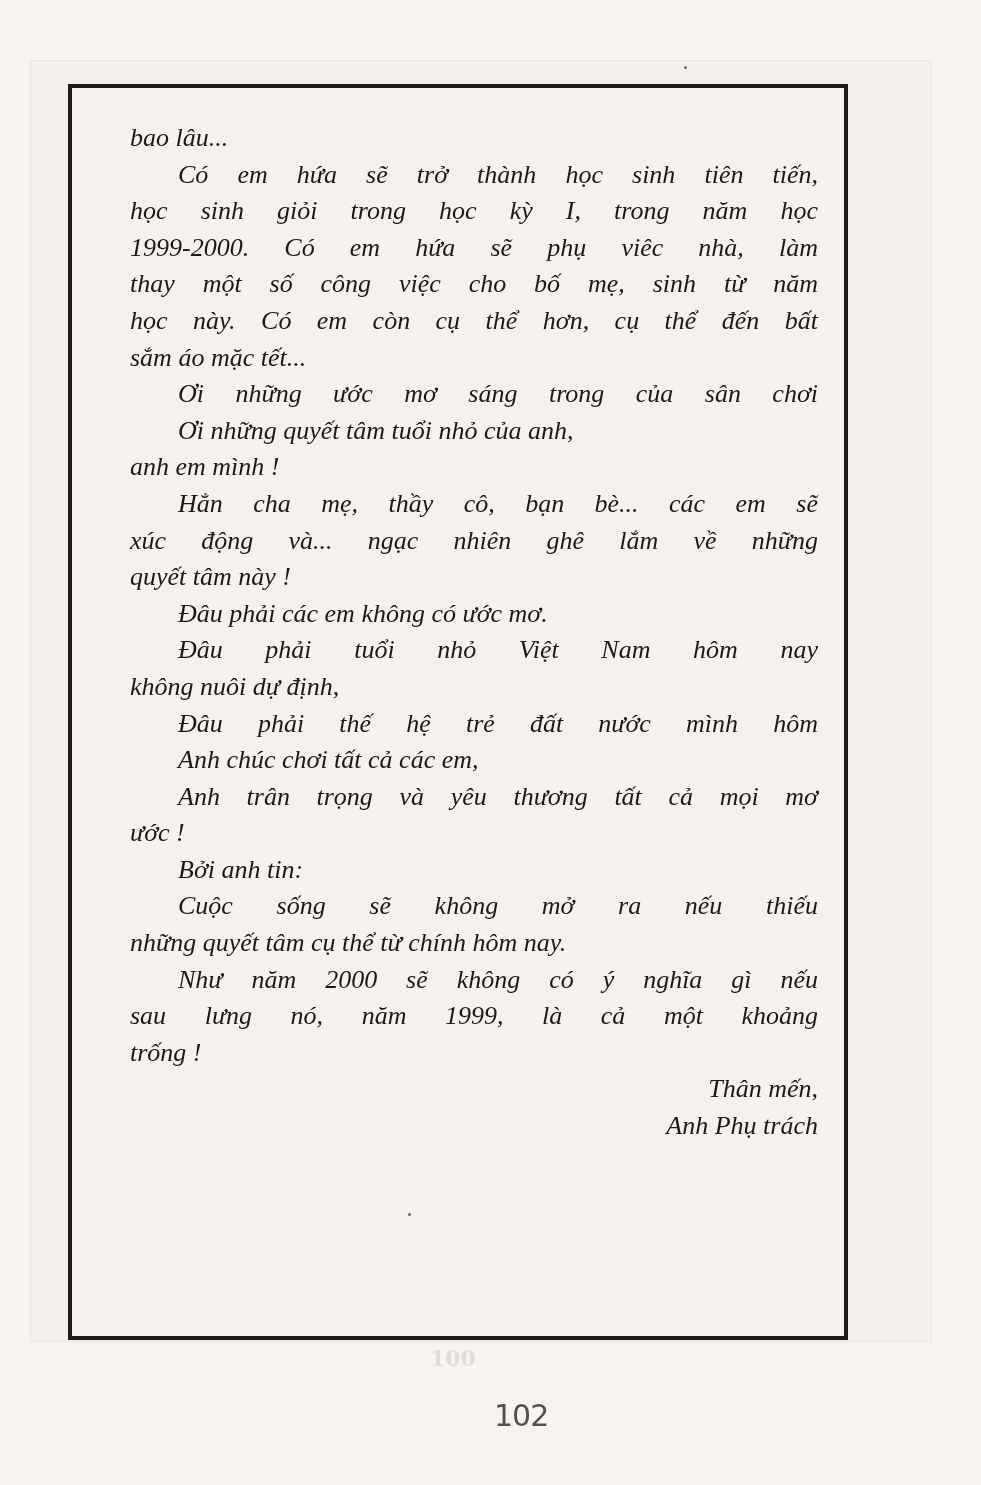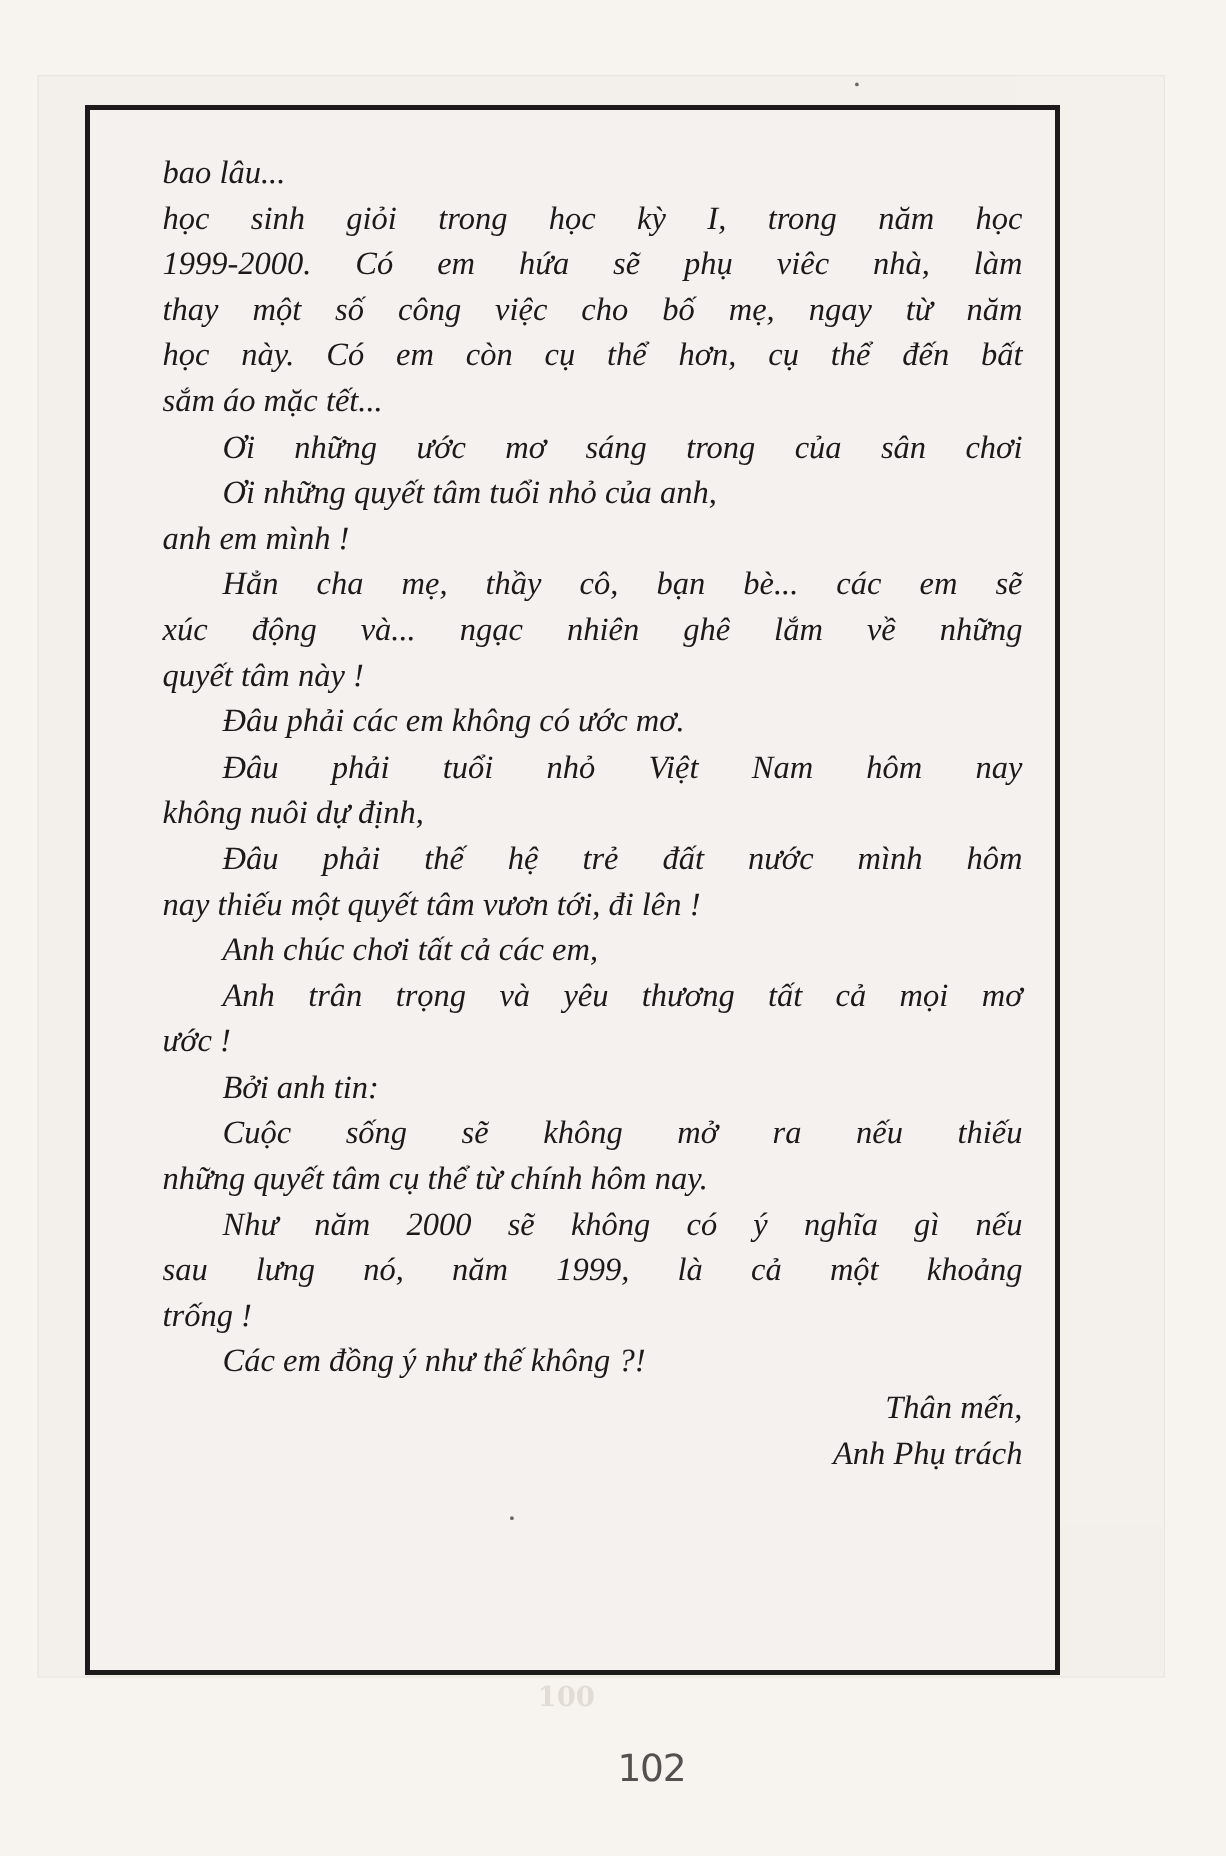--- a/index.html
+++ b/index.html
@@ -89,46 +89,45 @@
   </style>
 </head>
 <body>
 
 <div class="bleed-frame"></div>
 <div class="bleed-num">100</div>
 
 <div class="page-box">
   <div class="text">
     <span class="line last">bao lâu...</span>
+    <span class="line indent">Có em hứa sẽ trở thành học sinh tiên tiến,</span>
     <span class="line">học sinh giỏi trong học kỳ I, trong năm học</span>
     <span class="line">1999-2000. Có em hứa sẽ phụ viêc nhà, làm</span>
-    <span class="line">thay một số công việc cho bố mẹ, ngay từ năm</span>
+    <span class="line">thay một số công việc cho bố mẹ, sinh từ năm</span>
     <span class="line">học này. Có em còn cụ thể hơn, cụ thể đến bất</span>
     <span class="line last">sắm áo mặc tết...</span>
     <span class="line indent">Ơi những ước mơ sáng trong của sân chơi</span>
     <span class="line indent last">Ơi những quyết tâm tuổi nhỏ của anh,</span>
     <span class="line last">anh em mình !</span>
     <span class="line indent">Hẳn cha mẹ, thầy cô, bạn bè... các em sẽ</span>
     <span class="line">xúc động và... ngạc nhiên ghê lắm về những</span>
     <span class="line last">quyết tâm này !</span>
     <span class="line indent last">Đâu phải các em không có ước mơ.</span>
     <span class="line indent">Đâu phải tuổi nhỏ Việt Nam hôm nay</span>
     <span class="line last">không nuôi dự định,</span>
     <span class="line indent">Đâu phải thế hệ trẻ đất nước mình hôm</span>
-    <span class="line last">nay thiếu một quyết tâm vươn tới, đi lên !</span>
     <span class="line indent last">Anh chúc chơi tất cả các em,</span>
     <span class="line indent">Anh trân trọng và yêu thương tất cả mọi mơ</span>
     <span class="line last">ước !</span>
     <span class="line indent last">Bởi anh tin:</span>
     <span class="line indent">Cuộc sống sẽ không mở ra nếu thiếu</span>
     <span class="line last">những quyết tâm cụ thể từ chính hôm nay.</span>
     <span class="line indent">Như năm 2000 sẽ không có ý nghĩa gì nếu</span>
     <span class="line">sau lưng nó, năm 1999, là cả một khoảng</span>
     <span class="line last">trống !</span>
-    <span class="line indent last">Các em đồng ý như thế không ?!</span>
     <span class="line right">Thân mến,</span>
     <span class="line right">Anh Phụ trách</span>
   </div>
 </div>
 
 <div class="speck" style="left:684px; top:66px;"></div>
 <div class="speck" style="left:408px; top:1213px;"></div>
 
 <div class="page-number">102</div>
 

